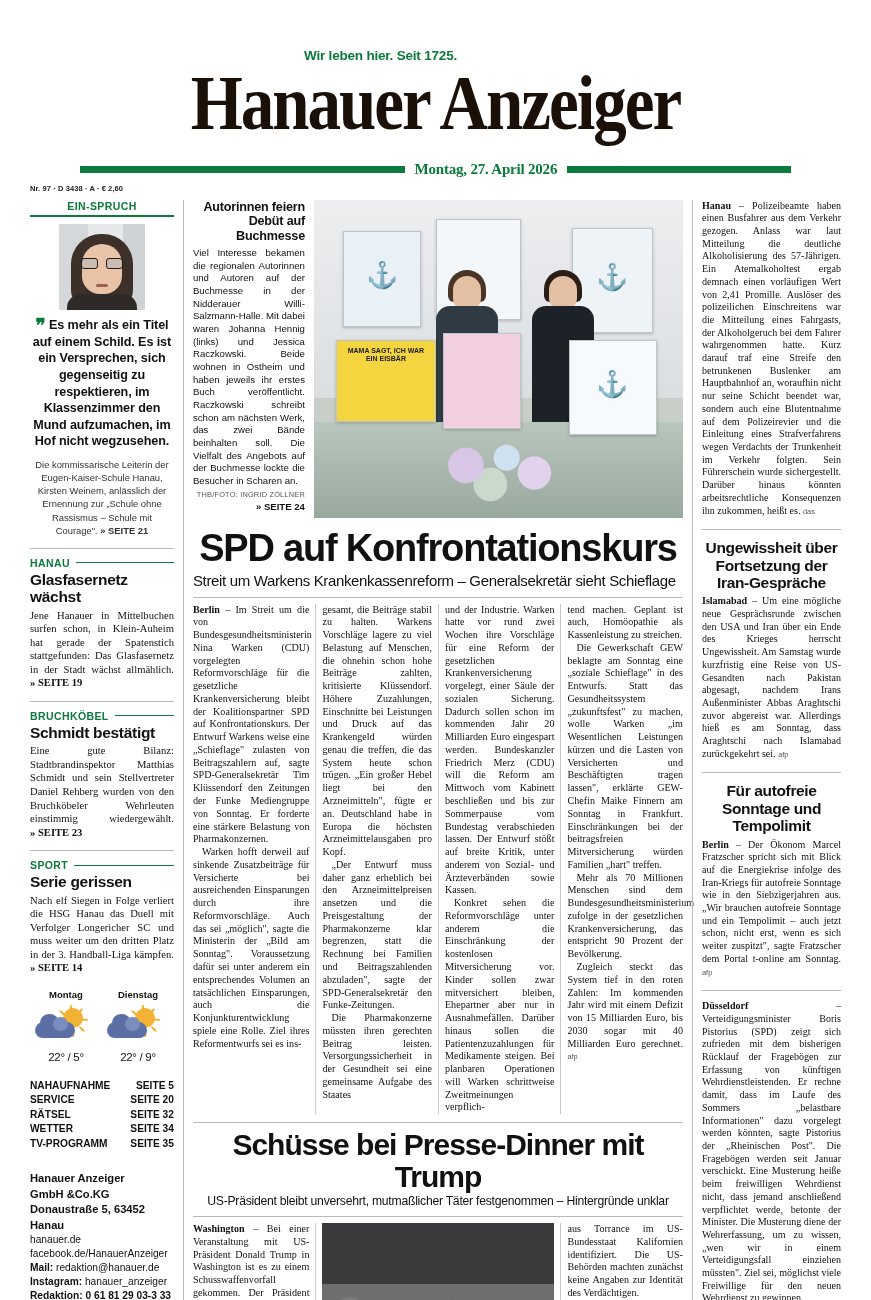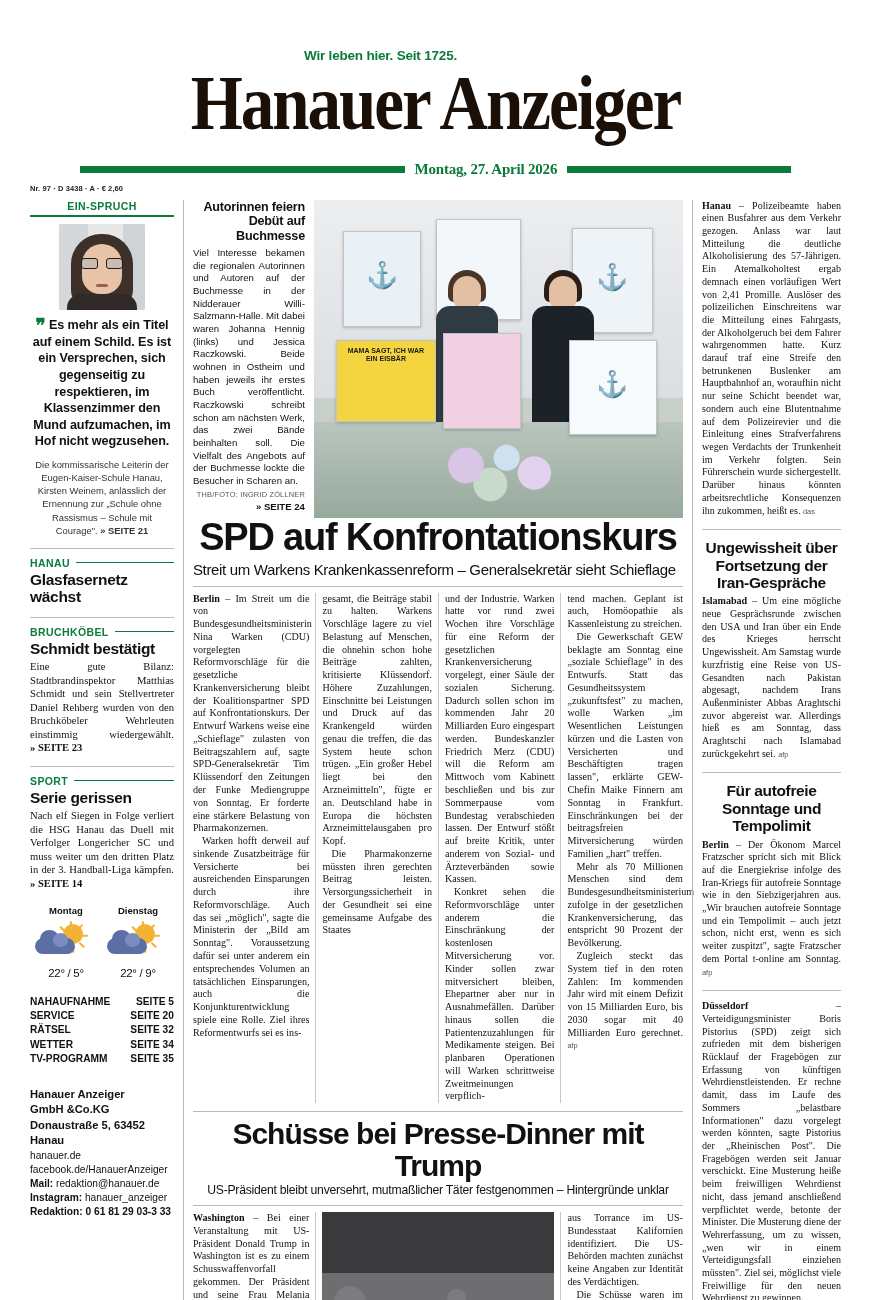--- a/index.html
+++ b/index.html
@@ -190,21 +190,21 @@
   .person .hair { position:absolute; left:50%; top:-6px; width:38px; height:32px;
      transform:translateX(-50%); background:#4a3526; border-radius:19px 19px 6px 6px; }
   .person .torso { position:absolute; left:50%; top:30px; width:62px; bottom:0;
      transform:translateX(-50%); background:#2f3a42; border-radius:14px 14px 4px 4px; }
   .p2 .torso { background:#1d2228; }
   .p2 .hair { background:#2b1e16; }
 
   
   .lead-head {
     font-size:38px; font-weight:bold; text-align:center; letter-spacing:-1.2px;
-    line-height:1.05; 
+    line-height:1.05; margin-top:11px;
   }
   .lead-sub {
     font-size:15px; text-align:left; margin-top:3px; letter-spacing:-0.35px;
   }
   .rule-top { border-top:0.8px solid #b9b9b9; margin:8px 0 6px; }
   .body4 { display:flex; }
   .body4 > div { padding:0 6px; }
   .body4 > div:first-child { padding-left:0; }
   .body4 > div:last-child { padding-right:0; }
   .body4 > div + div { border-left:0.8px solid #c7c7c7; }
@@ -300,20 +300,24 @@
       </div>
 
       <div class="hr-thin"></div>
 
       <div>
         <div class="kicker-green">
           <span>HANAU</span>
           <span class="line"></span>
         </div>
         <div class="teaser-h">Glasfasernetz wächst</div>
+        <div class="serif-body">
+          <span>Jene Hanauer in Mittelbuchen surfen schon, in Klein-Auheim hat gerade der Spatenstich stattgefunden: Das Glasfasernetz in der Stadt wächst allmählich.</span>
+          <span class="seite">» SEITE 19</span>
+        </div>
       </div>
 
       <div class="hr-thin"></div>
 
       <div>
         <div class="kicker-green">
           <span>BRUCHKÖBEL</span>
           <span class="line"></span>
         </div>
         <div class="teaser-h">Schmidt bestätigt</div>
@@ -471,20 +475,21 @@
         <div style="width:25%">
           <div class="bcol">
             <p><span class="dateline">Berlin</span>
                <span>– Im Streit um die von Bundesgesundheitsministerin Nina Warken (CDU) vorgelegten Reformvorschläge für die gesetzliche Krankenversicherung bleibt der Koalitionspartner SPD auf Konfrontationskurs. Der Entwurf Warkens weise eine „Schieflage" zulasten von Beitragszahlern auf, sagte SPD-Generalsekretär Tim Klüssendorf den Zeitungen der Funke Mediengruppe von Sonntag. Er forderte eine stärkere Belastung von Pharmakonzernen.</span></p>
             <p>Warken hofft derweil auf sinkende Zusatzbeiträge für Versicherte bei ausreichenden Einsparungen durch ihre Reformvorschläge. Auch das sei „möglich", sagte die Ministerin der „Bild am Sonntag". Voraussetzung dafür sei unter anderem ein entsprechendes Volumen an tatsächlichen Einsparungen, auch die Konjunkturentwicklung spiele eine Rolle. Ziel ihres Reformentwurfs sei es ins-</p>
           </div>
         </div>
         <div style="width:25%">
           <div class="bcol">
             <p>gesamt, die Beiträge stabil zu halten. Warkens Vorschläge lagere zu viel Belastung auf Menschen, die ohnehin schon hohe Beiträge zahlten, kritisierte Klüssendorf. Höhere Zuzahlungen, Einschnitte bei Leistungen und Druck auf das Krankengeld würden genau die treffen, die das System heute schon trügen. „Ein großer Hebel liegt bei den Arzneimitteln", fügte er an. Deutschland habe in Europa die höchsten Arzneimittelausgaben pro Kopf.</p>
+            <p>„Der Entwurf muss daher ganz erheblich bei den Arzneimittelpreisen ansetzen und die Preisgestaltung der Pharmakonzerne klar begrenzen, statt die Rechnung bei Familien und Beitragszahlenden abzuladen", sagte der SPD-Generalsekretär den Funke-Zeitungen.</p>
             <p>Die Pharmakonzerne müssten ihren gerechten Beitrag leisten. Versorgungssicherheit in der Gesundheit sei eine gemeinsame Aufgabe des Staates</p>
           </div>
         </div>
         <div style="width:25%">
           <div class="bcol">
             <p>und der Industrie. Warken hatte vor rund zwei Wochen ihre Vorschläge für eine Reform der gesetzlichen Krankenversicherung vorgelegt, einer Säule der sozialen Sicherung. Dadurch sollen schon im kommenden Jahr 20 Milliarden Euro eingespart werden. Bundeskanzler Friedrich Merz (CDU) will die Reform am Mittwoch vom Kabinett beschließen und bis zur Sommerpause vom Bundestag verabschieden lassen. Der Entwurf stößt auf breite Kritik, unter anderem von Sozial- und Ärzteverbänden sowie Kassen.</p>
             <p>Konkret sehen die Reformvorschläge unter anderem die Einschränkung der kostenlosen Mitversicherung vor. Kinder sollen zwar mitversichert bleiben, Ehepartner aber nur in Ausnahmefällen. Darüber hinaus sollen die Patientenzuzahlungen für Medikamente steigen. Bei planbaren Operationen will Warken schrittweise Zweitmeinungen verpflich-</p>
           </div>
         </div>
         <div style="width:25%">

